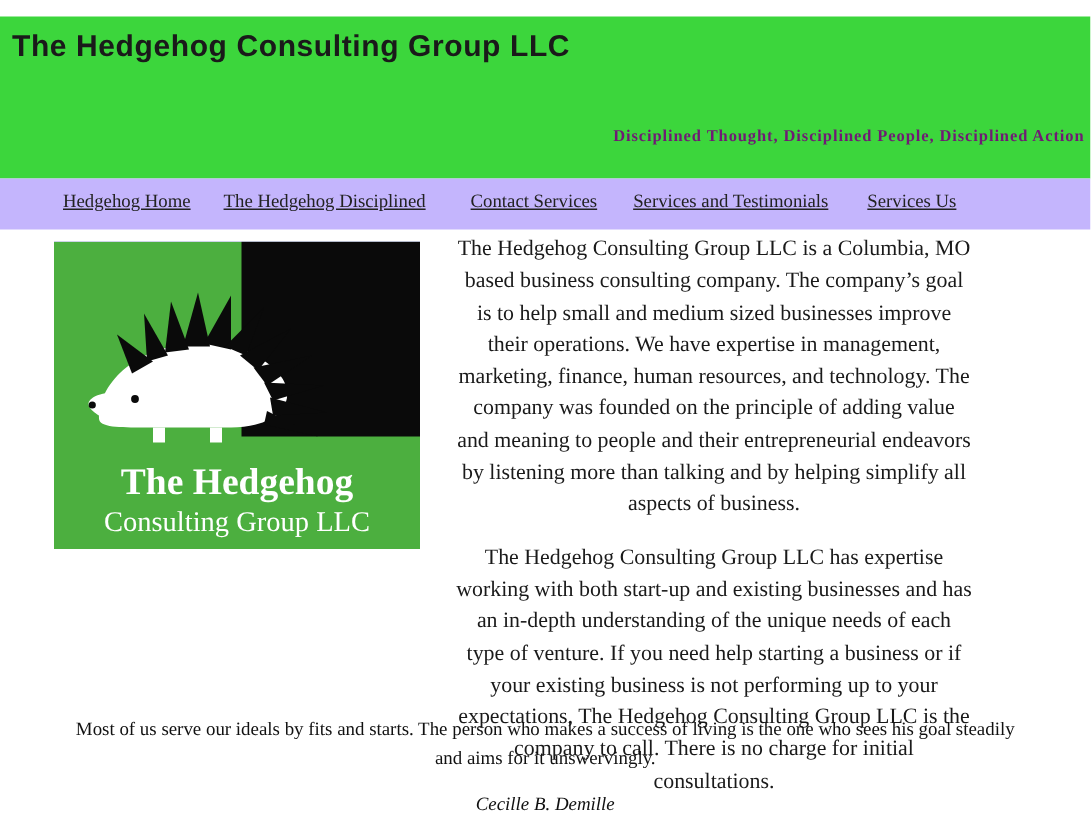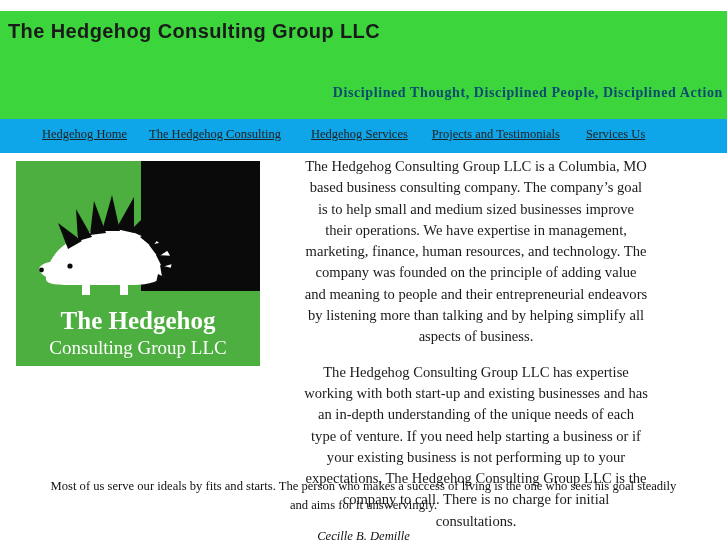--- a/index.html
+++ b/index.html
@@ -37,31 +37,31 @@
     letter-spacing: 0.4px;
     color: #1a1a1a;
     white-space: nowrap;
   }
   .banner-tagline {
     position: absolute;
     right: 4px;
     top: 74px;
     font-family: "Liberation Serif", serif;
     font-weight: bold;
-    font-size: 14px;
+    font-size: 11px;
     letter-spacing: 0.6px;
-    color: #0c4a6e;
+    color: #701a75;
     white-space: nowrap;
   }
   
   .nav {
     position: relative;
     width: 727px;
     height: 34px;
-    background: #0ea5e9;
+    background: #c4b5fd;
   }
   .nav-inner {
     position: absolute;
     left: 42px;
     top: 8px;
     right: 0;
     display: flex;
     align-items: flex-start;
   }
   .nav-link {
@@ -77,21 +77,21 @@
   .nav-gap-3 { margin-right: 24px; }
   .nav-gap-4 { margin-right: 26px; }
   
   .content {
     position: relative;
     width: 727px;
     height: 310px;
   }
   .logo-box {
     position: absolute;
-    left: 16px;
+    left: 36px;
     top: 8px;
     width: 244px;
     height: 205px;
     background: #c4b5fd;
     overflow: hidden;
   }
   .logo-svg { display: block; }
   .body-col {
     position: absolute;
     left: 304px;
@@ -137,23 +137,23 @@
 <div class="page">
 
   <div class="banner">
     <div class="banner-title">The Hedgehog Consulting Group LLC</div>
     <div class="banner-tagline">Disciplined Thought, Disciplined People, Disciplined Action</div>
   </div>
 
   <div class="nav">
     <div class="nav-inner">
       <a class="nav-link nav-gap-1" href="#">Hedgehog Home</a>
-      <a class="nav-link nav-gap-2" href="#">The Hedgehog Consulting</a>
-      <a class="nav-link nav-gap-3" href="#">Hedgehog Services</a>
-      <a class="nav-link nav-gap-4" href="#">Projects and Testimonials</a>
+      <a class="nav-link nav-gap-2" href="#">The Hedgehog Disciplined</a>
+      <a class="nav-link nav-gap-3" href="#">Contact Services</a>
+      <a class="nav-link nav-gap-4" href="#">Services and Testimonials</a>
       <a class="nav-link" href="#">Services Us</a>
     </div>
   </div>
 
   <div class="content">
 
     <div class="logo-box">
       <svg class="logo-svg" width="244" height="205" viewBox="0 0 244 205" xmlns="http://www.w3.org/2000/svg">
 
         <rect x="0" y="0" width="244" height="205" fill="#4CAF3F"></rect>

